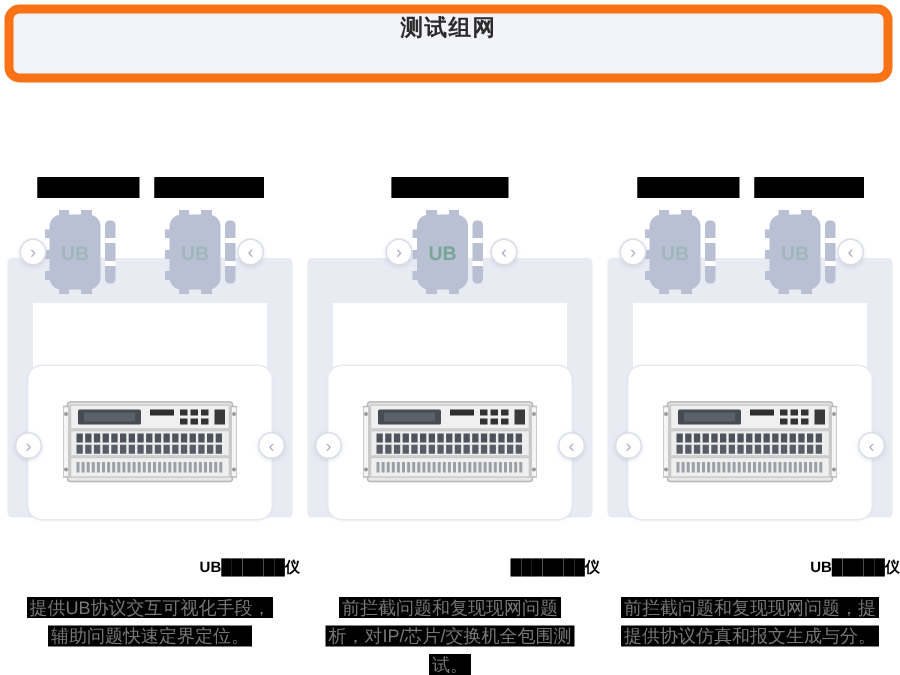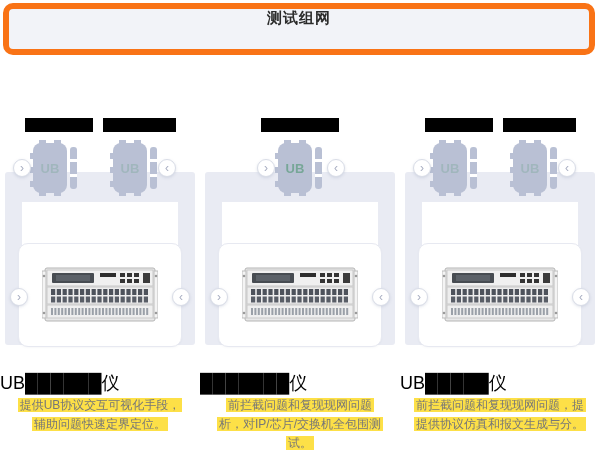--- a/index.html
+++ b/index.html
@@ -47,25 +47,25 @@
     border:1px solid #d9dde7;box-sizing:border-box;display:flex;align-items:center;justify-content:center;
     font-size:12px;line-height:1;color:#a8aec2;box-shadow:0 1px 3px rgba(150,158,185,.3);z-index:5}
   .circ span{margin-top:-1px}
 
   
   .card{position:absolute;left:18px;top:243px;width:164px;height:104px;background:#fff;
     border:1px solid #e7e9f1;border-radius:10px;box-sizing:border-box;
     display:flex;align-items:center;justify-content:center;z-index:2;box-shadow:0 1px 2px rgba(120,130,160,.06)}
 
   
-  .col-title{position:absolute;left:0;top:371px;width:200px;text-align:left;
-    font-size:18px;font-weight:400;color:#000;white-space:nowrap}
+  .col-title{position:absolute;left:0;top:371px;width:200px;text-align:right;
+    font-size:10px;font-weight:700;color:#000;white-space:nowrap}
   .desc{position:absolute;left:0;top:396px;width:200px;text-align:center;
     font-size:12px;line-height:19px;color:#777}
-  .desc .dline{background:#fde047;padding:0 2px}
+  .desc .dline{background:#000000;padding:0 2px}
 </style>
 </head>
 <body>
 
 <div class="header">
   <div class="header-title">测试组网</div>
 </div>
 
 <div class="column" id="col-1">
   <div class="slot-bg"></div>

